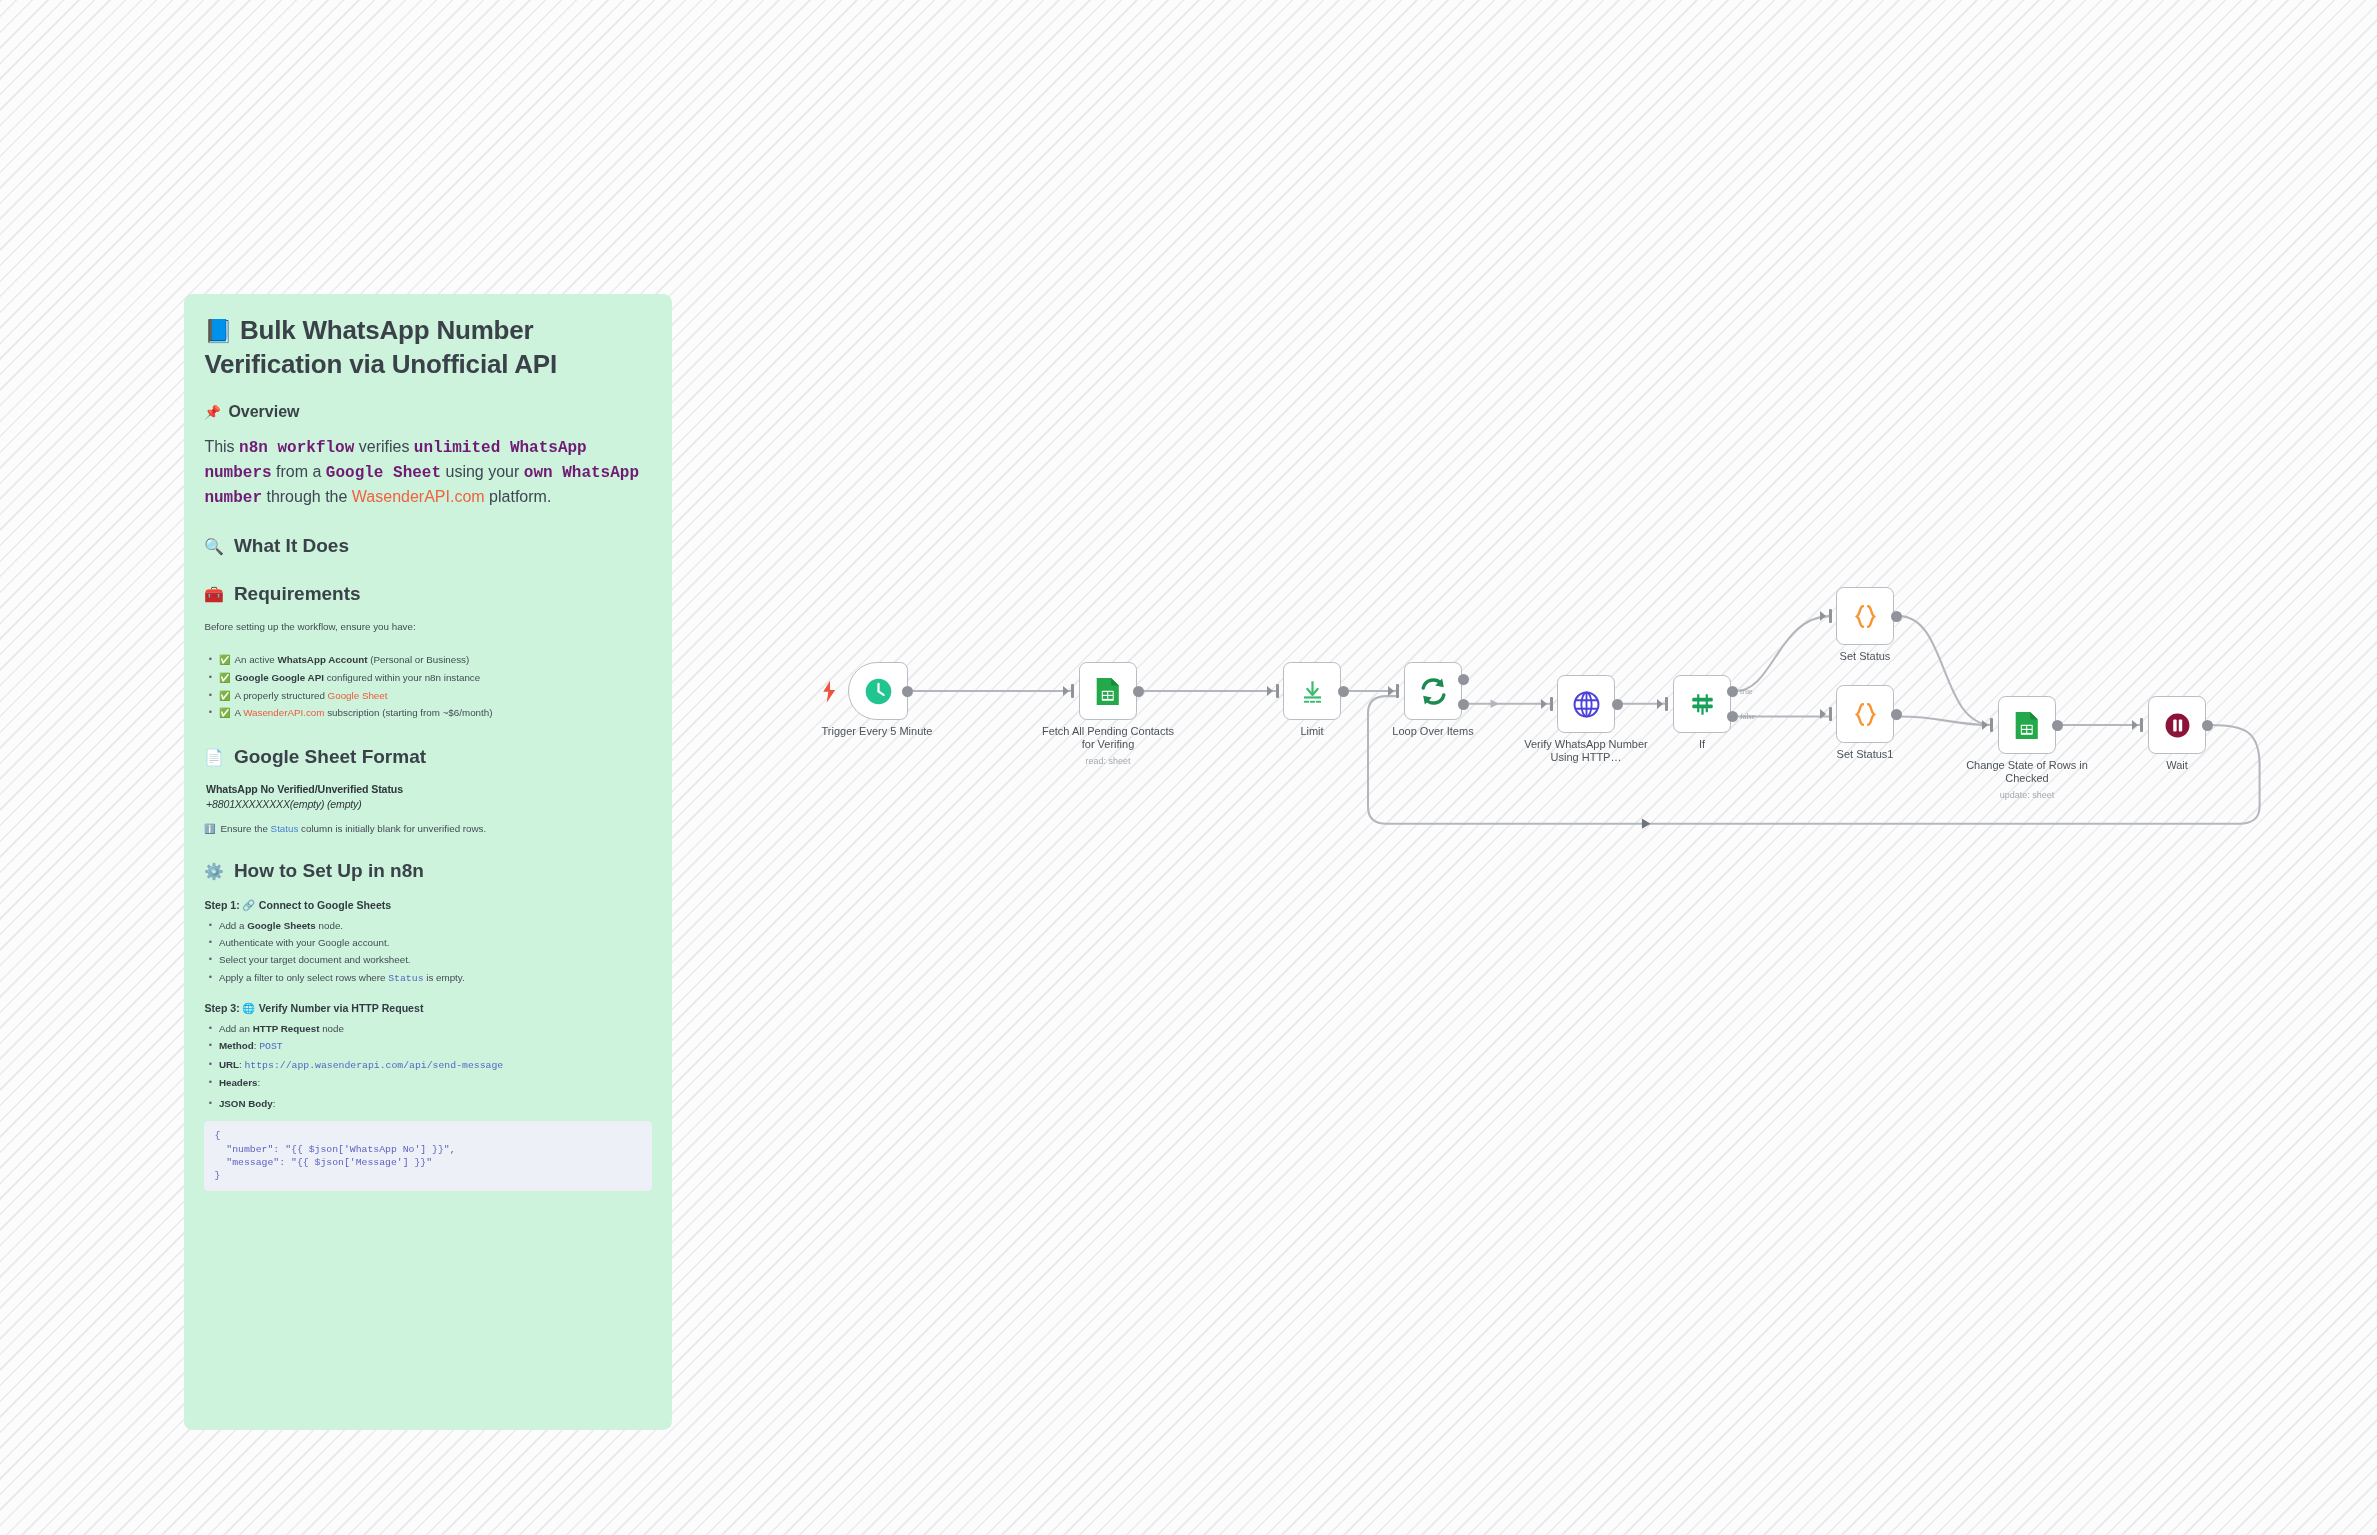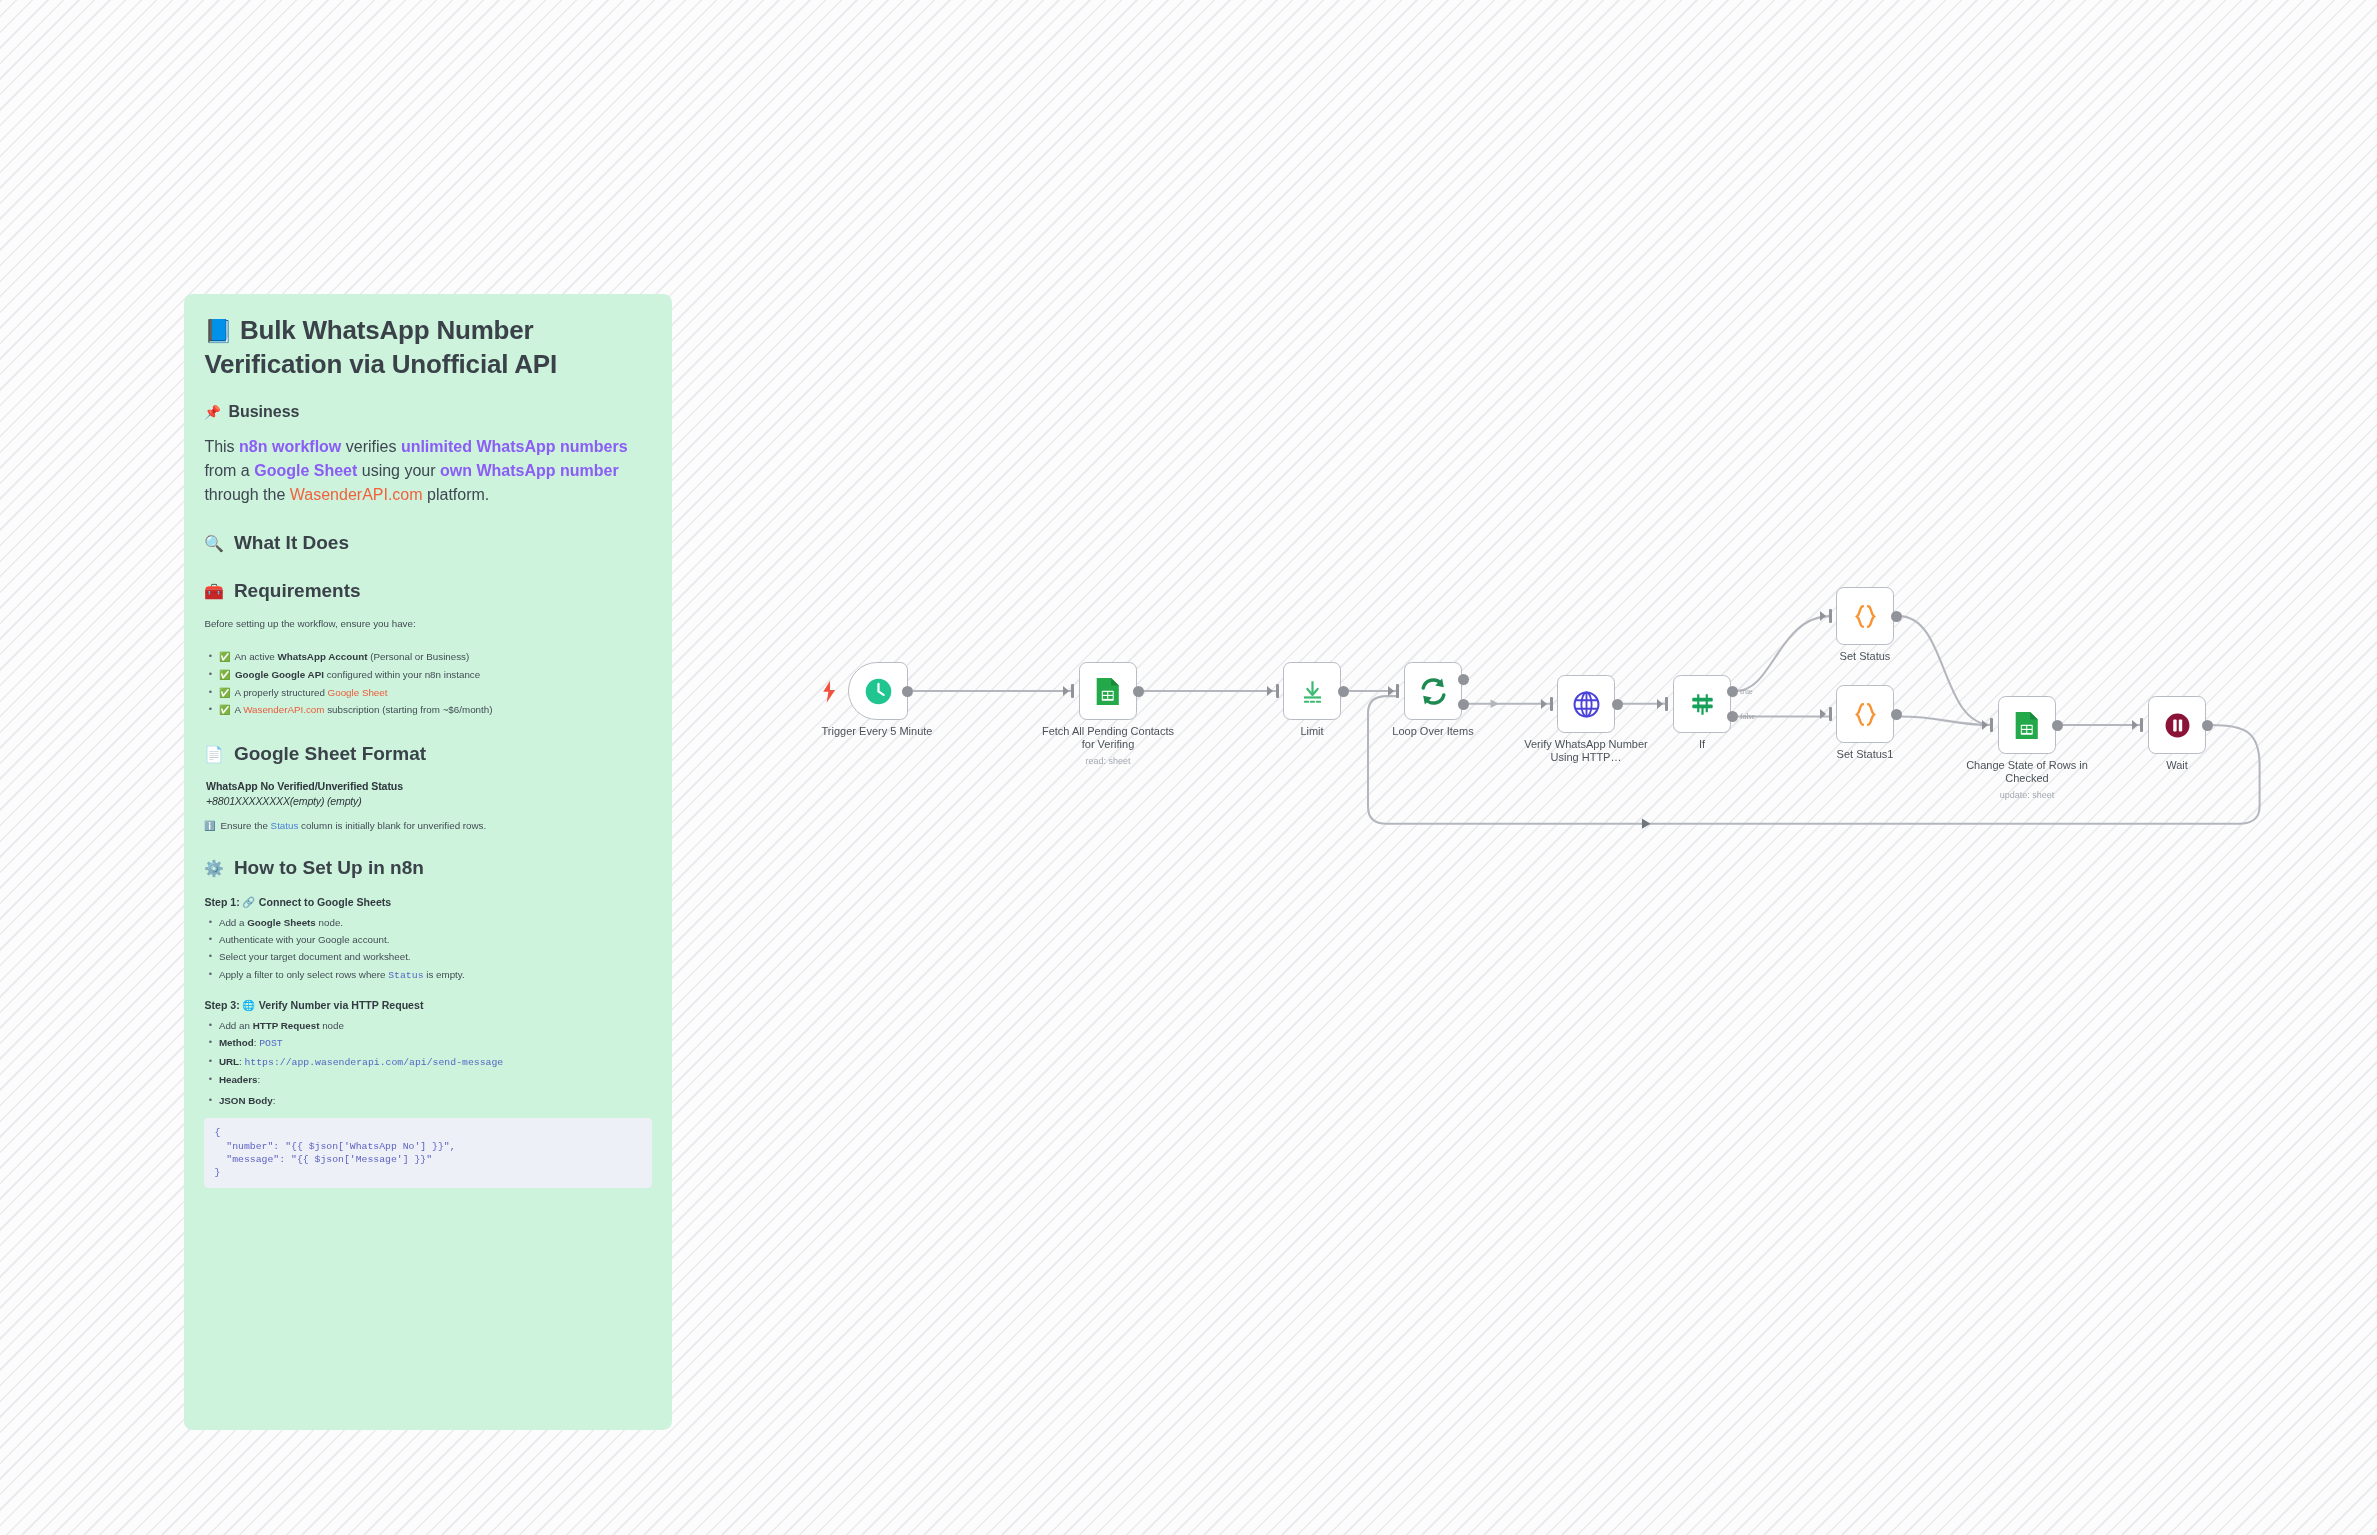--- a/index.html
+++ b/index.html
@@ -66,21 +66,21 @@
   }
   .st-h2 .emoji { font-size: 13.6px; margin-right: 2.6px; }
 
   .st-para {
     font-size: 16px;
     line-height: 1.52;
     color: #3e4651;
     margin-bottom: 19px;
     font-weight: 500;
   }
-  .st-para b { font-weight: 700; color: #8b5cf6; }
+  .st-para b { font-weight: 700; color: #701a75; font-family: Liberation Mono, monospace; }
   .lnk { color: #f2603c; }
   .lnk-red { color: #ef5a3a; }
   .lnk-blue { color: #4a7fd4; }
 
   .st-h3 {
     font-size: 19px;
     font-weight: 700;
     color: #3a4149;
     margin: 22px 0 12px 0;
   }
@@ -252,21 +252,21 @@
 
   <div id="sticky-note">
 
     <div class="st-title">
       <span class="emoji">📘</span>
       <span>Bulk WhatsApp Number Verification via Unofficial API</span>
     </div>
 
     <div class="st-h2">
       <span class="emoji">📌</span>
-      <span>Business</span>
+      <span>Overview</span>
     </div>
 
     <div class="st-para">This <b>n8n workflow</b> verifies <b>unlimited WhatsApp numbers</b> from a <b>Google Sheet</b> using your <b>own WhatsApp number</b> through the <span class="lnk">WasenderAPI.com</span> platform.</div>
 
     <div class="st-h3">
       <span class="emoji">🔍</span>
       <span>What It Does</span>
     </div>
 
     <div class="st-h3">

